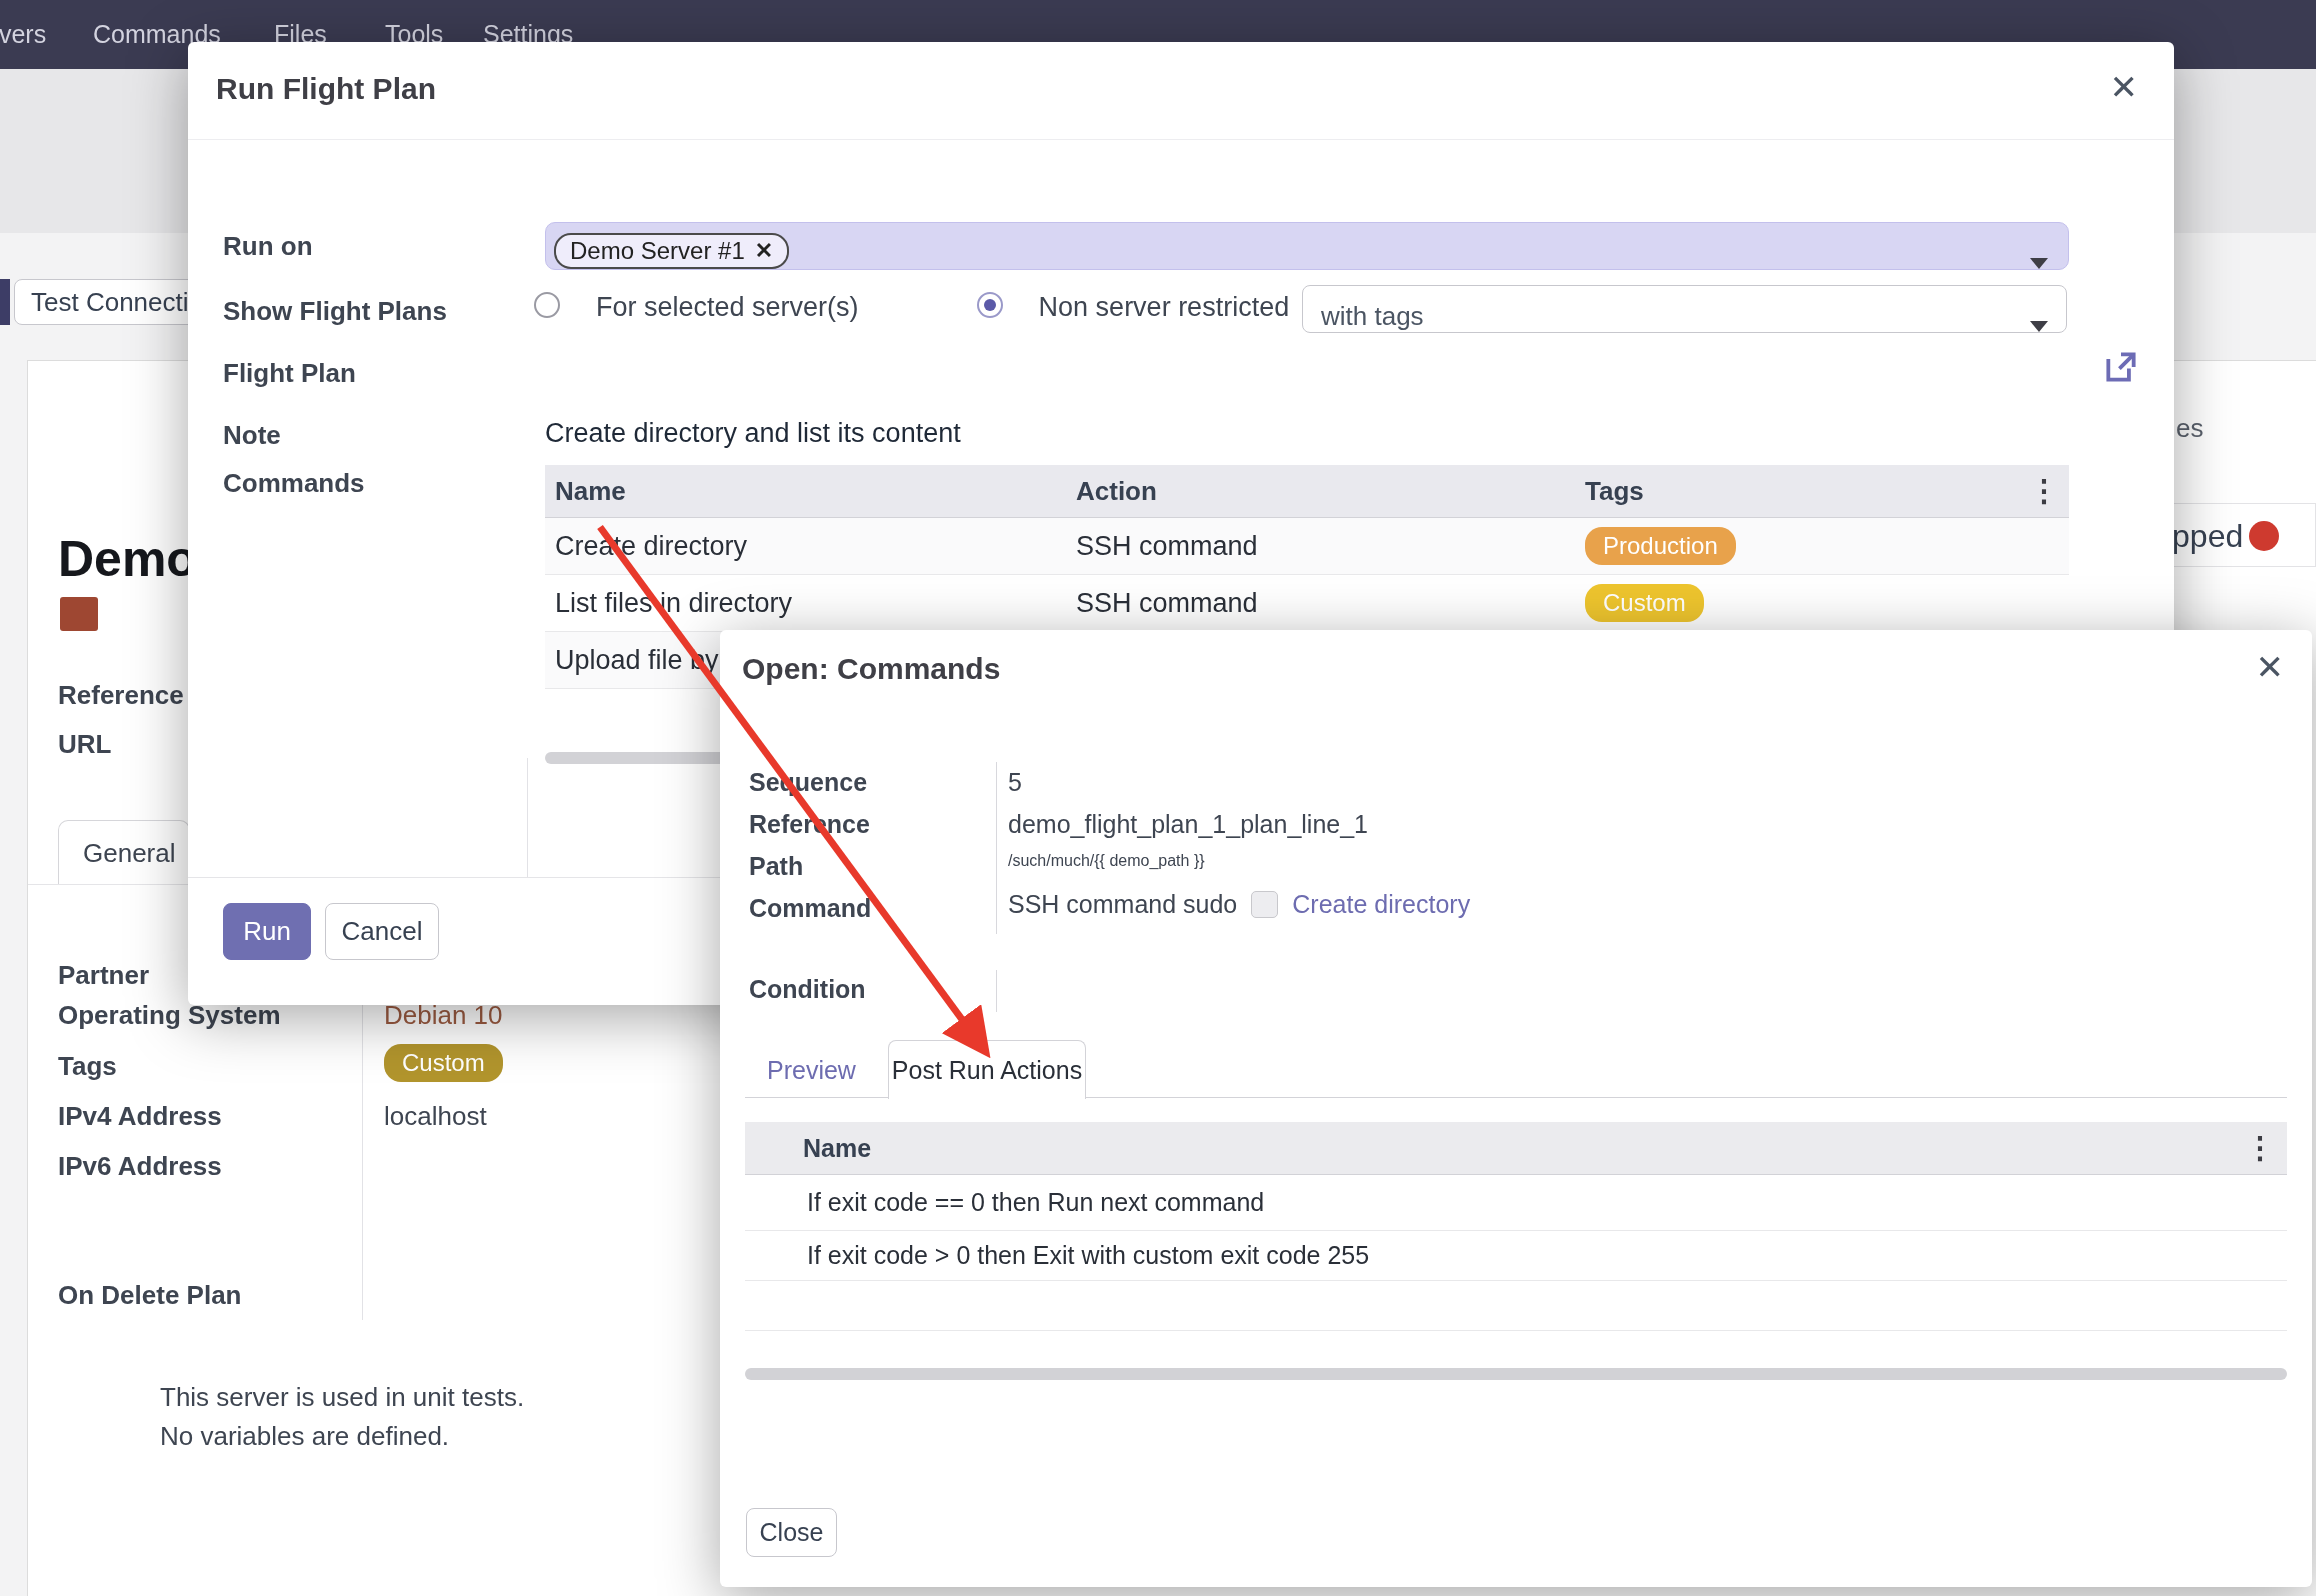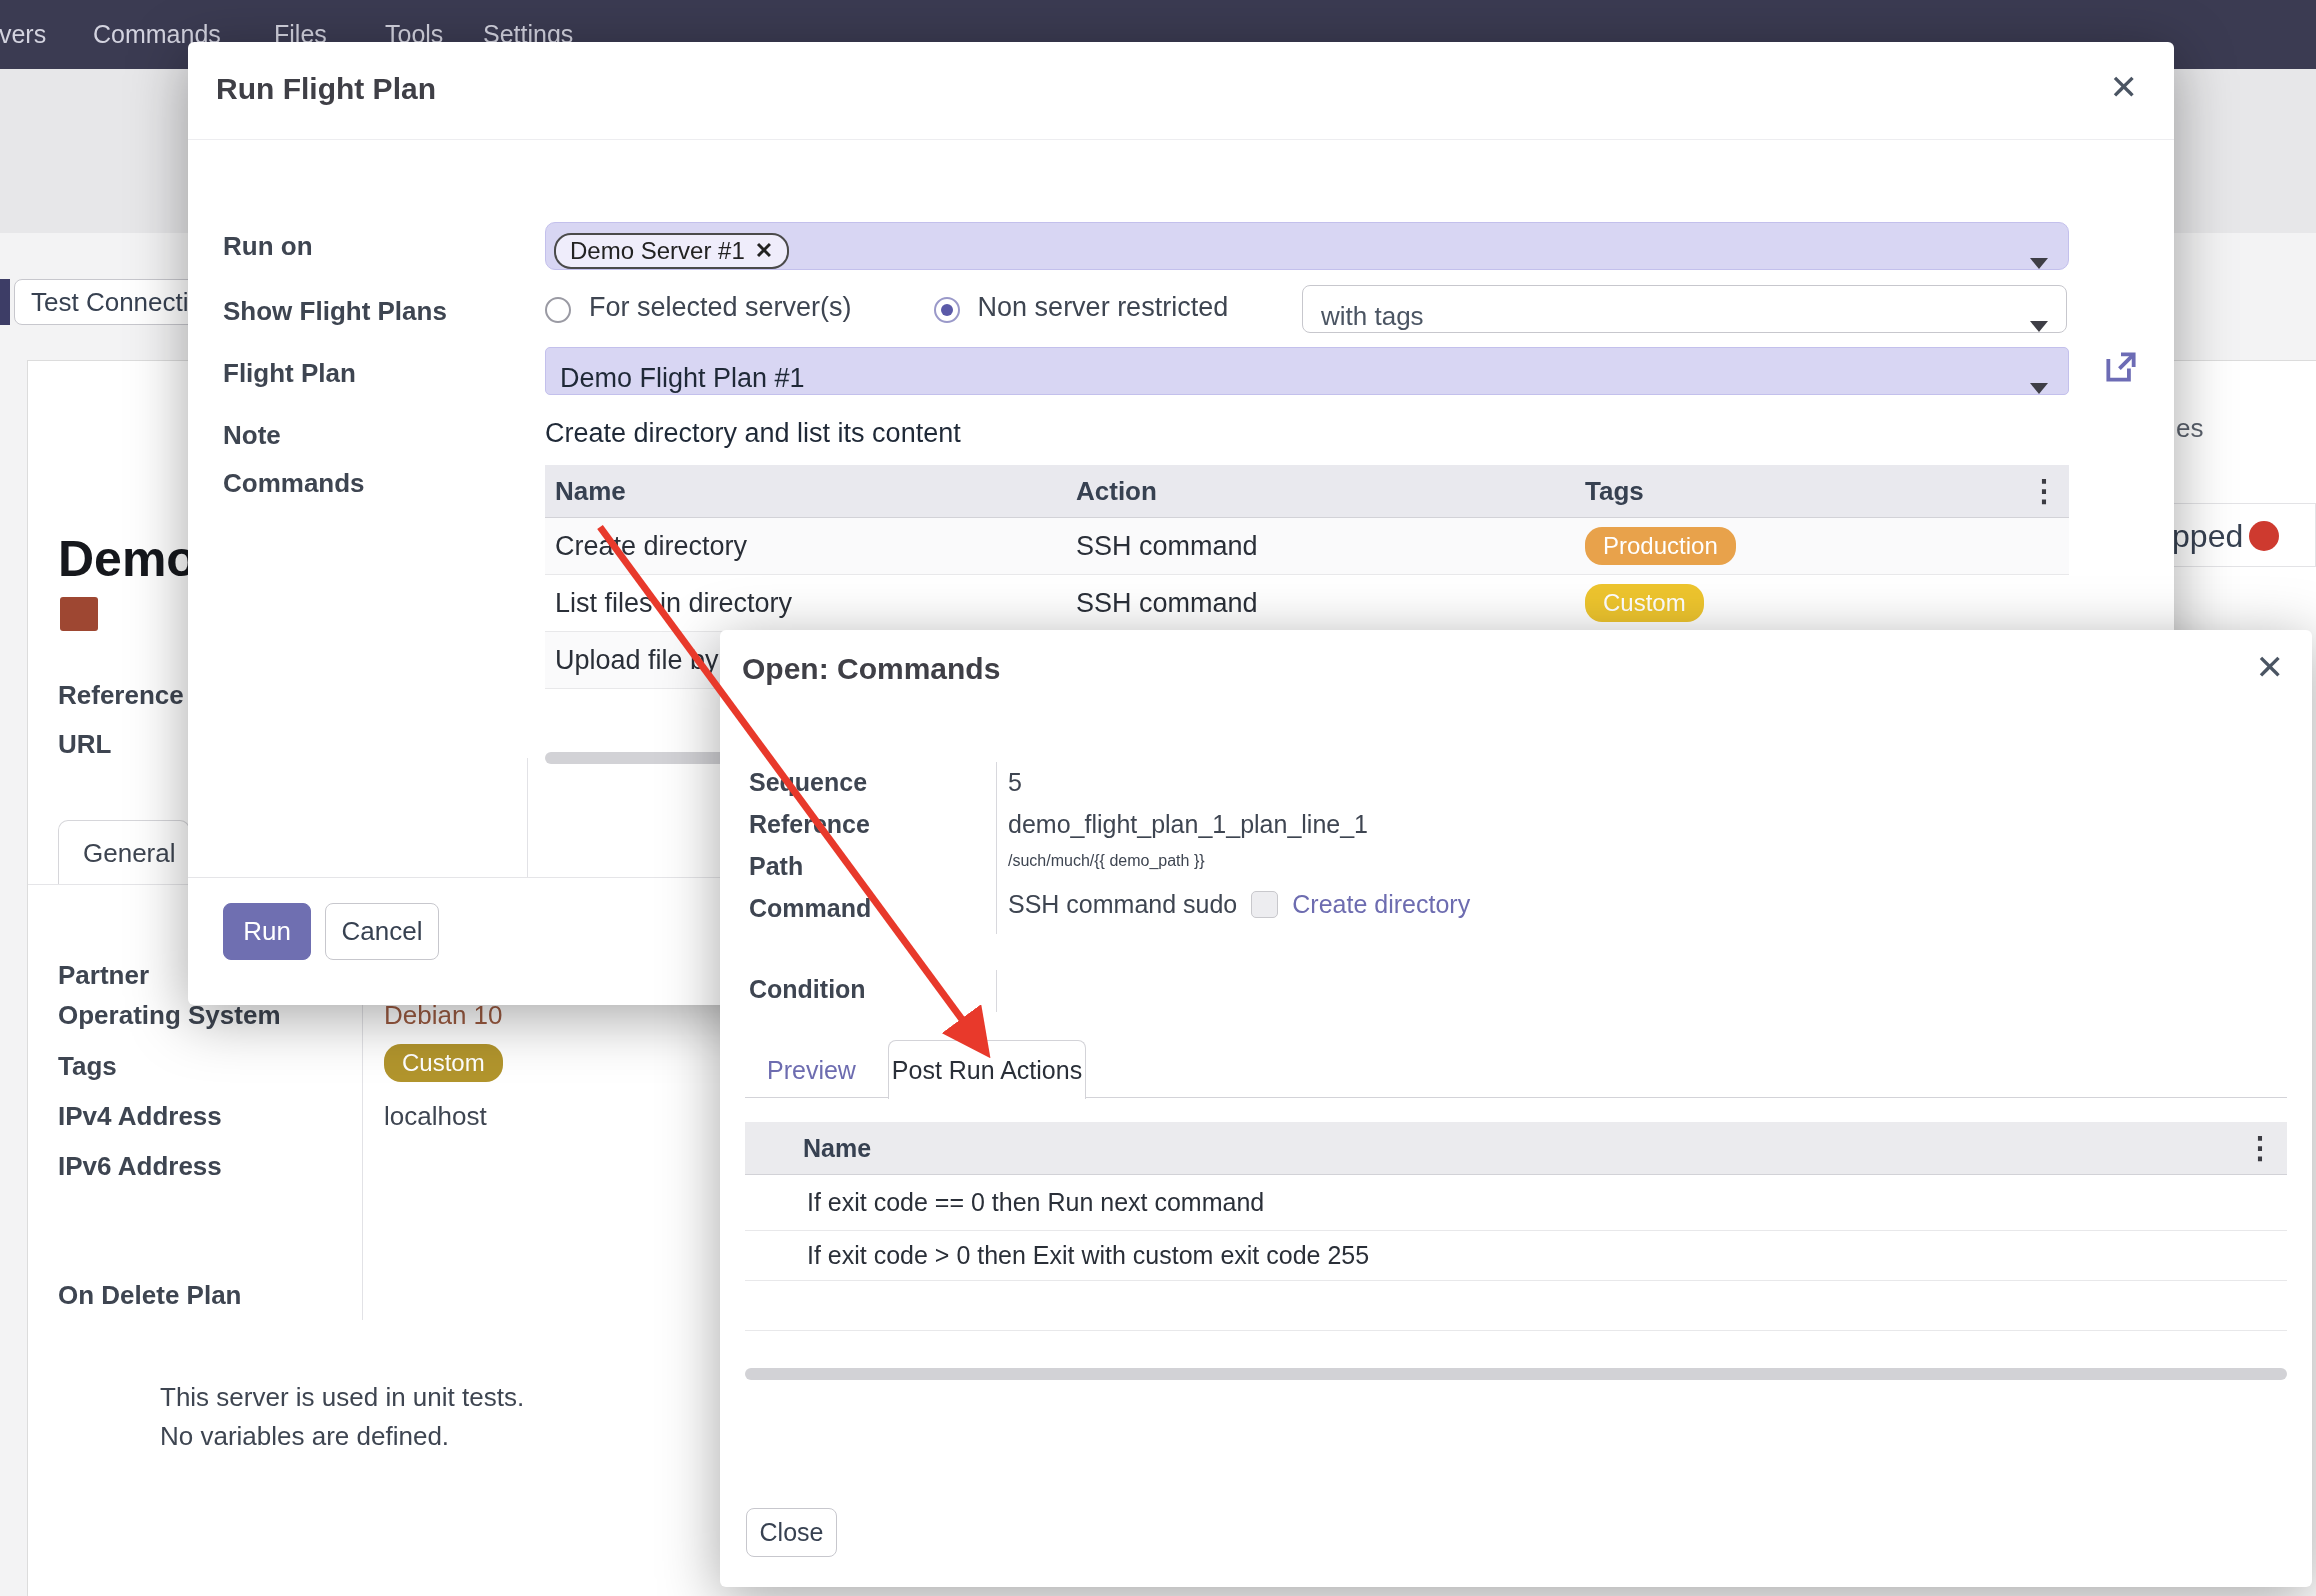--- a/index.html
+++ b/index.html
@@ -125,36 +125,32 @@
     <div class="abs lbl" style="left:35px;top:426px">Commands</div>
 
     <div class="abs select lavender" style="left:357px;top:180px;width:1524px;height:48px;border-radius:10px;padding:0 20px 0 8px">
       <span class="pill-tag">
         <span>Demo Server #1</span>
         <span class="pill-x">✕</span>
       </span>
       <span class="caret"></span>
     </div>
 
-    <div class="abs" style="left:357px;top:250px;display:flex;align-items:flex-end;gap:18px">
+    <div class="abs" style="left:346px;top:250px;display:flex;align-items:flex-start;gap:36px">
       <span class="radio"></span>
       <span class="val" style="font-size:27px">For selected server(s)</span>
       <span style="width:46px"></span>
       <span class="radio radio--on"></span>
       <span class="val" style="font-size:27px">Non server restricted</span>
     </div>
     <div class="abs select" style="left:1114px;top:243px;width:765px;height:48px">
       <span class="val" style="color:#4b5563;font-size:26px">with tags</span>
       <span class="caret"></span>
     </div>
 
-    <div class="abs select lavender" style="left:357px;top:305px;width:1524px;height:48px;border-radius:5px;padding:0 20px 0 14px">
-      <span style="font-size:27px;color:#1f2937">Demo Flight Plan #1</span>
-      <span class="caret"></span>
-    </div>
     <svg class="abs" style="left:1914px;top:306px" width="38" height="38" viewBox="0 0 24 24">
       <path d="M4 7 v13 h13 v-7" fill="none" stroke="#6d6cb5" stroke-width="2.4"></path>
       <path d="M12 4 h8 v8" fill="none" stroke="#6d6cb5" stroke-width="2.4"></path>
       <path d="M20 4 L11 13" fill="none" stroke="#6d6cb5" stroke-width="2.4"></path>
     </svg>
 
     <div class="abs" style="left:357px;top:376px;font-size:27px;color:#1f2937">Create directory and list its content</div>
 
     <div class="abs" style="left:357px;top:423px;width:1524px">
       <div class="thead" style="height:53px">

